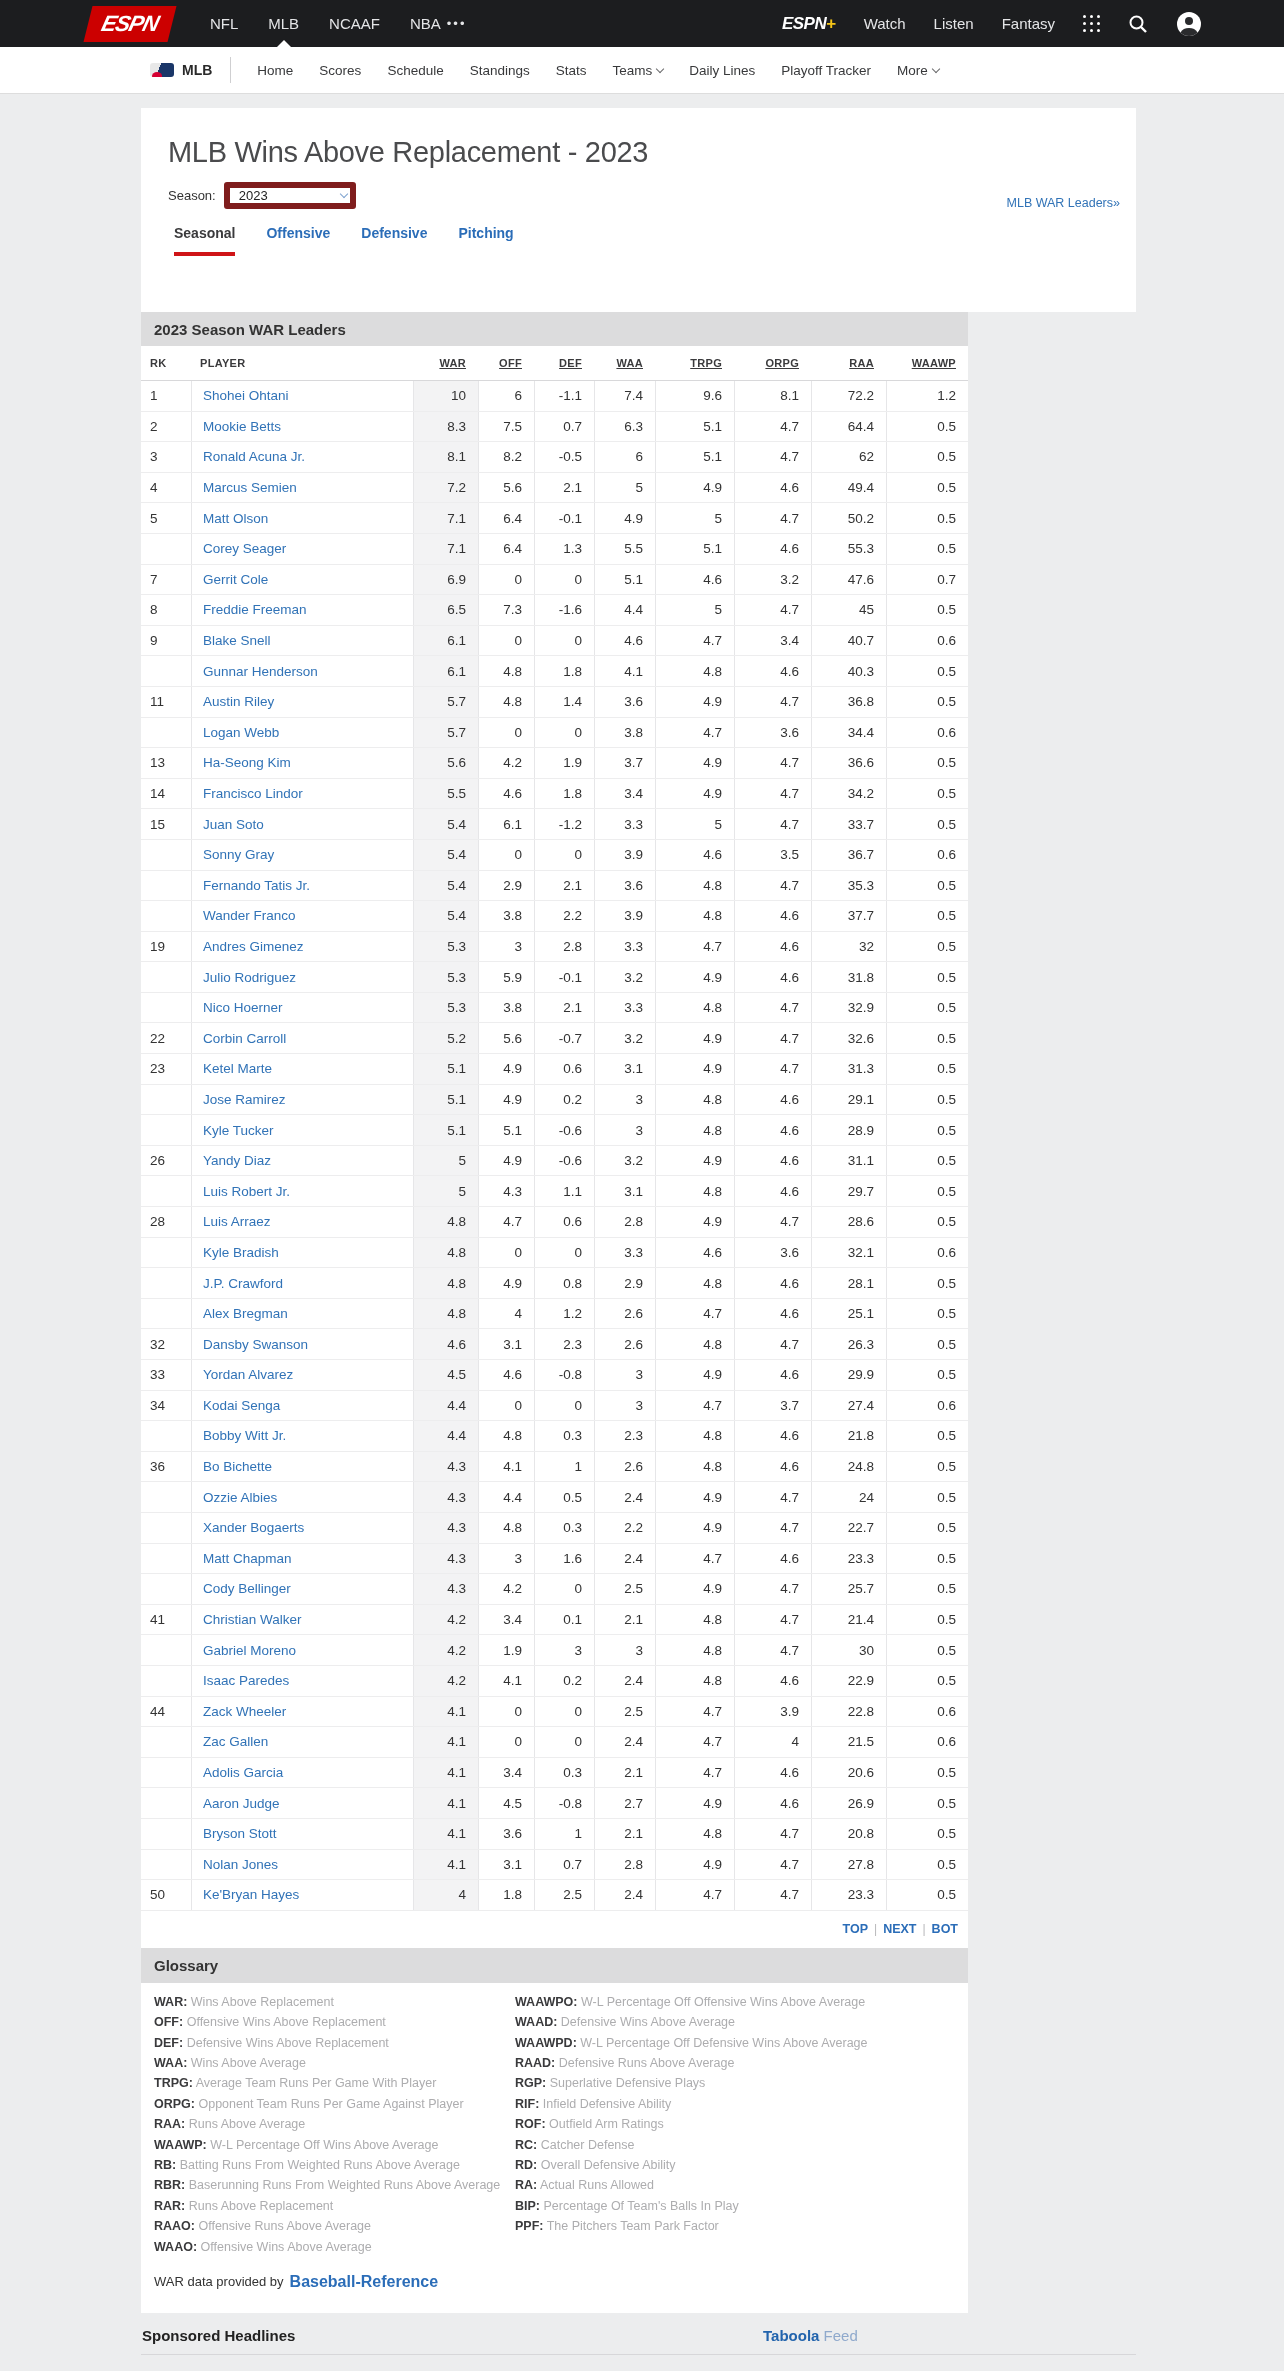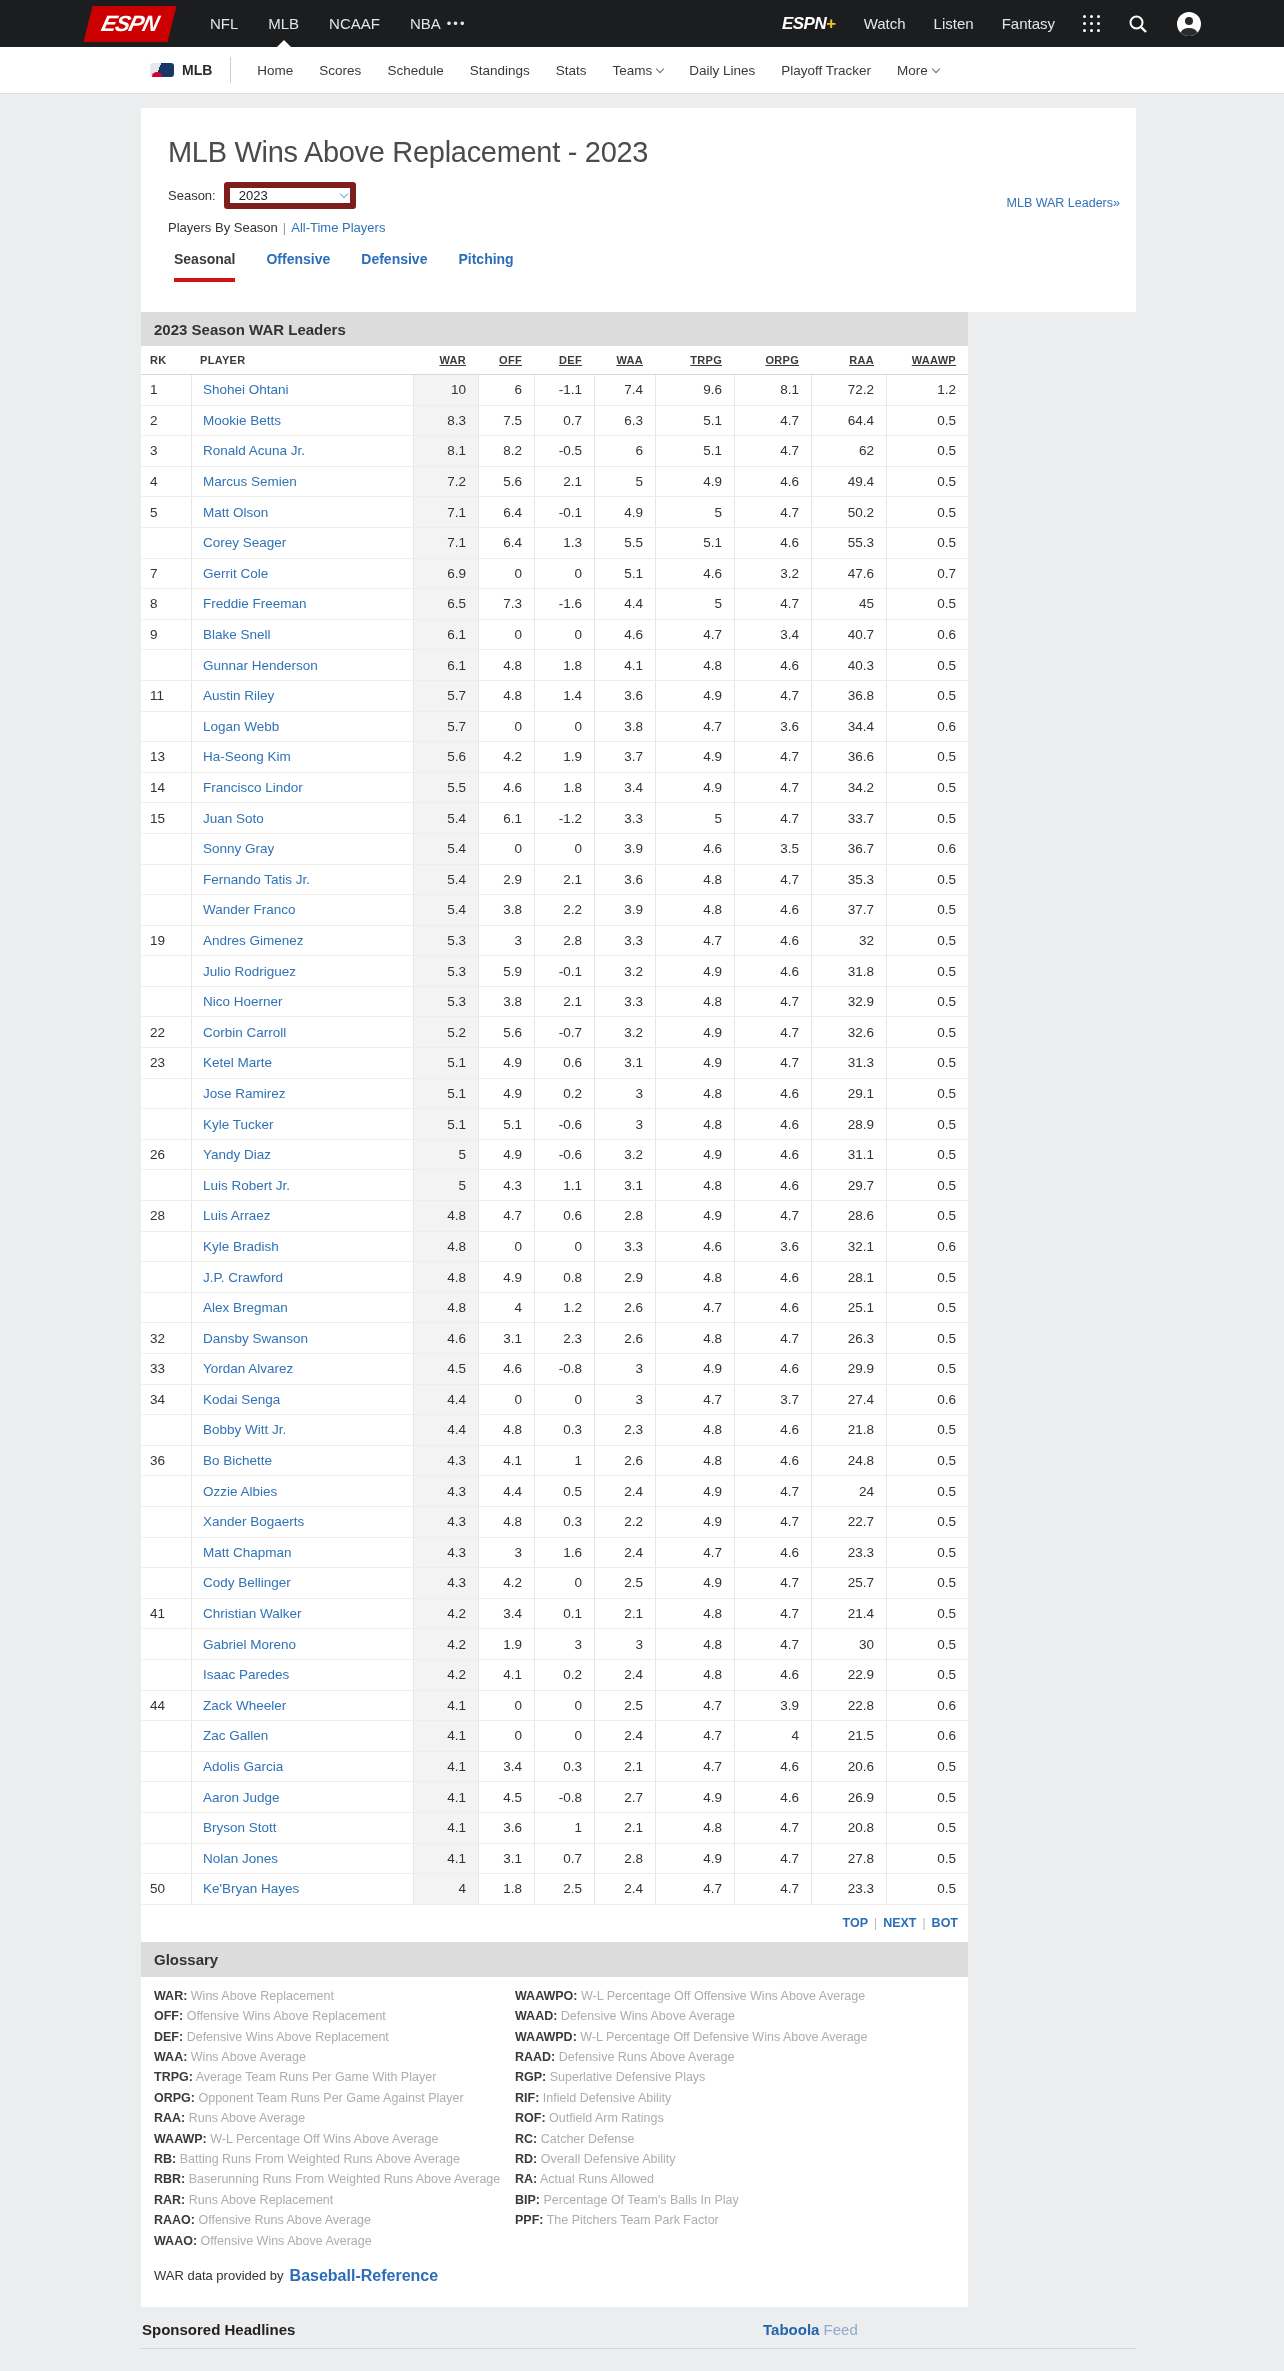--- a/index.html
+++ b/index.html
@@ -47,21 +47,21 @@
   .filter-link { color:#3173b7; }
   .tabs { margin-top:16px; display:flex; gap:31px; padding-left:6px; }
   .tab { font-size:14px; font-weight:bold; color:#2b6db8; padding-bottom:11px; border-bottom:4px solid transparent; }
   .tab.active { color:#3a3a3c; border-bottom-color:#cf1417; }
 
   
   .table-card { background:#fff; width:827px; }
   .table-titlebar { height:34px; background:#dcdcdd; display:flex; align-items:center; padding-left:13px; }
   .table-title { font-size:15px; font-weight:bold; color:#333; }
   .grid-row { display:grid; grid-template-columns:50px 222px 65px 56px 60px 61px 79px 77px 75px 82px; }
-  .thead { height:29px; border-bottom:1px solid #d8d8da; }
+  .thead { height:35px; border-bottom:1px solid #d8d8da; }
   .th { display:flex; align-items:center; font-size:11px; font-weight:bold; color:#3a3a3c; letter-spacing:0.3px; }
   .th.left { padding-left:9px; }
   .th.sortable { justify-content:flex-end; padding-right:12px; text-decoration:underline; cursor:pointer; }
   .tr { height:30.6px; border-bottom:1px solid #ededee; background:#fff; }
   .td { display:flex; align-items:center; font-size:13.5px; color:#333; overflow:hidden; white-space:nowrap; }
   .td.rk { padding-left:9px; }
   .td.player { border-left:1px solid #e6e6e8; padding-left:11px; }
   .td.player a { color:#3173b7; font-size:13.5px; }
   .td.num { border-left:1px solid #e6e6e8; justify-content:flex-end; padding-right:12px; }
   .td.war { background:#f3f3f4; }
@@ -200,23 +200,20 @@
     <div class="season-row">
       <span class="season-label">Season:</span>
       <span class="season-select-wrap">
         <select class="season-select">
           
         <option>2023</option></select>
         <span class="sel-chev"></span>
       </span>
     </div>
     <a class="war-leaders-link">MLB WAR Leaders»</a>
-    <div class="filter-row">
-      <span>Players By Season</span><span class="filter-sep">|</span><a class="filter-link">All-Time Players</a>
-    </div>
     <div class="tabs">
 
         <a class="tab active">Seasonal</a>
 
         <a class="tab">Offensive</a>
 
         <a class="tab">Defensive</a>
 
         <a class="tab">Pitching</a>
       </div>

